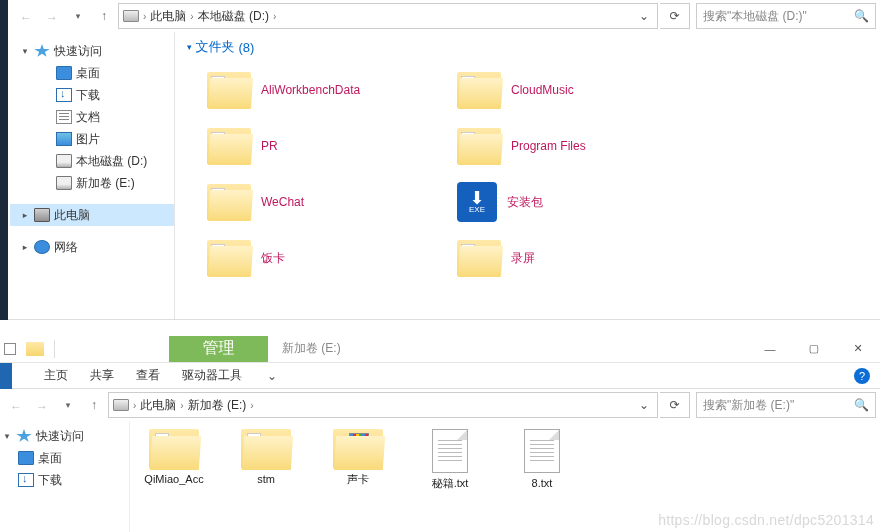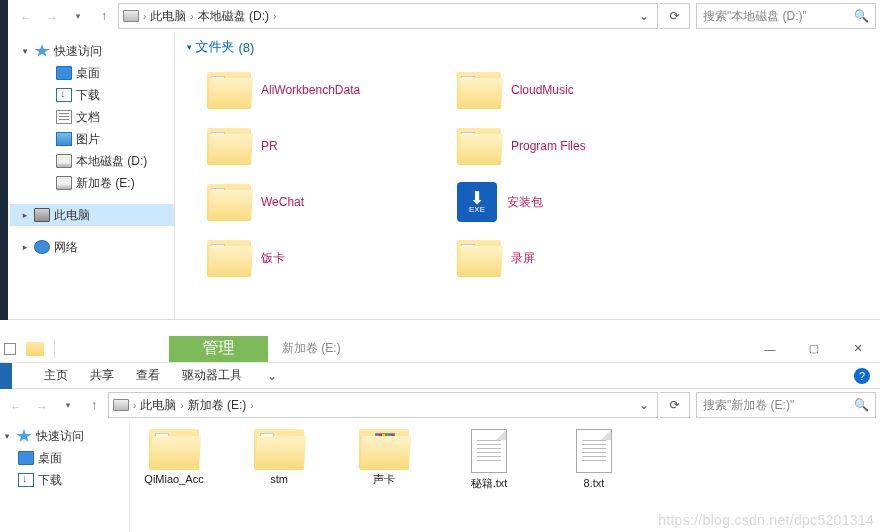--- a/index.html
+++ b/index.html
@@ -63,21 +63,21 @@
 .winbtns { margin-left: auto; display: flex; }
 .winbtn { width: 44px; height: 28px; display:flex; align-items:center; justify-content:center; color:#555; font-size: 11px; cursor:default; }
 .ribbon2 { height: 26px; background: #fff; display:flex; align-items:center; padding-left: 10px; border-bottom: 1px solid #ddd; gap: 22px; font-size: 12px; }
 .ribbon2 .r2-tab { color: #333; cursor:default; }
 .ribbon2 .accent { width: 12px; height: 26px; background: #2067b2; margin-left: -10px; margin-right: 10px; }
 .help-ic { margin-left: auto; margin-right: 10px; width:16px; height:16px; border-radius:50%; background:#0b6dd6; color:#fff; text-align:center; line-height:16px; font-size:11px; }
 .drop2 { width:16px; text-align:center; color:#555; margin-right:4px; }
 
 .body2 { display: flex; height: calc(100% - 86px); }
 .tree2 { width: 130px; padding-top: 4px; border-right: 1px solid #eee; overflow:hidden; }
-.content2 { flex:1; padding: 8px 4px; display:flex; gap: 25px; }
+.content2 { flex:1; padding: 8px 4px; display:flex; gap: 12px; }
 .tile { width: 80px; display:flex; flex-direction:column; align-items:center; gap:4px; cursor:default; }
 .tile-fld { width: 50px; height: 40px; position:relative; }
 .tile-fld .back { position:absolute; inset:0; background: linear-gradient(#ffe9a8,#f7d56e); border-radius:2px; }
 .tile-fld .front { position:absolute; left:2px; right:-1px; top:7px; bottom:-1px; background: linear-gradient(#fff2c7,#f9da7a); border-radius:1px; transform:skewX(-4deg);}
 .tile-fld .peek { position:absolute; left:6px; top:4px; width:14px; height:18px; background:#fff; border:1px solid #ccc; }
 .tile-fld .stripes { position:absolute; left:16px; top:4px; width:20px; height:28px; background: repeating-linear-gradient(90deg,#3b8dde 0 3px,#e24 3px 6px,#fc0 6px 9px,#4a4 9px 12px); border:1px solid #888; }
 .tile-txt { font-size: 11px; text-align:center; color:#222; line-height:1.15; word-break:break-all; }
 .file-ic { width: 36px; height: 44px; background:#fff; border: 1px solid #aaa; position:relative; }
 .file-ic::before { content:""; position:absolute; right:0; top:0; border-style:solid; border-width:0 0 10px 10px; border-color: transparent transparent #ddd transparent; }
 .file-ic::after { content:""; position:absolute; left:5px; right:5px; top:10px; height:1px; background:#bbb; box-shadow:0 4px 0 #bbb,0 8px 0 #bbb,0 12px 0 #bbb,0 16px 0 #bbb,0 20px 0 #bbb; }

